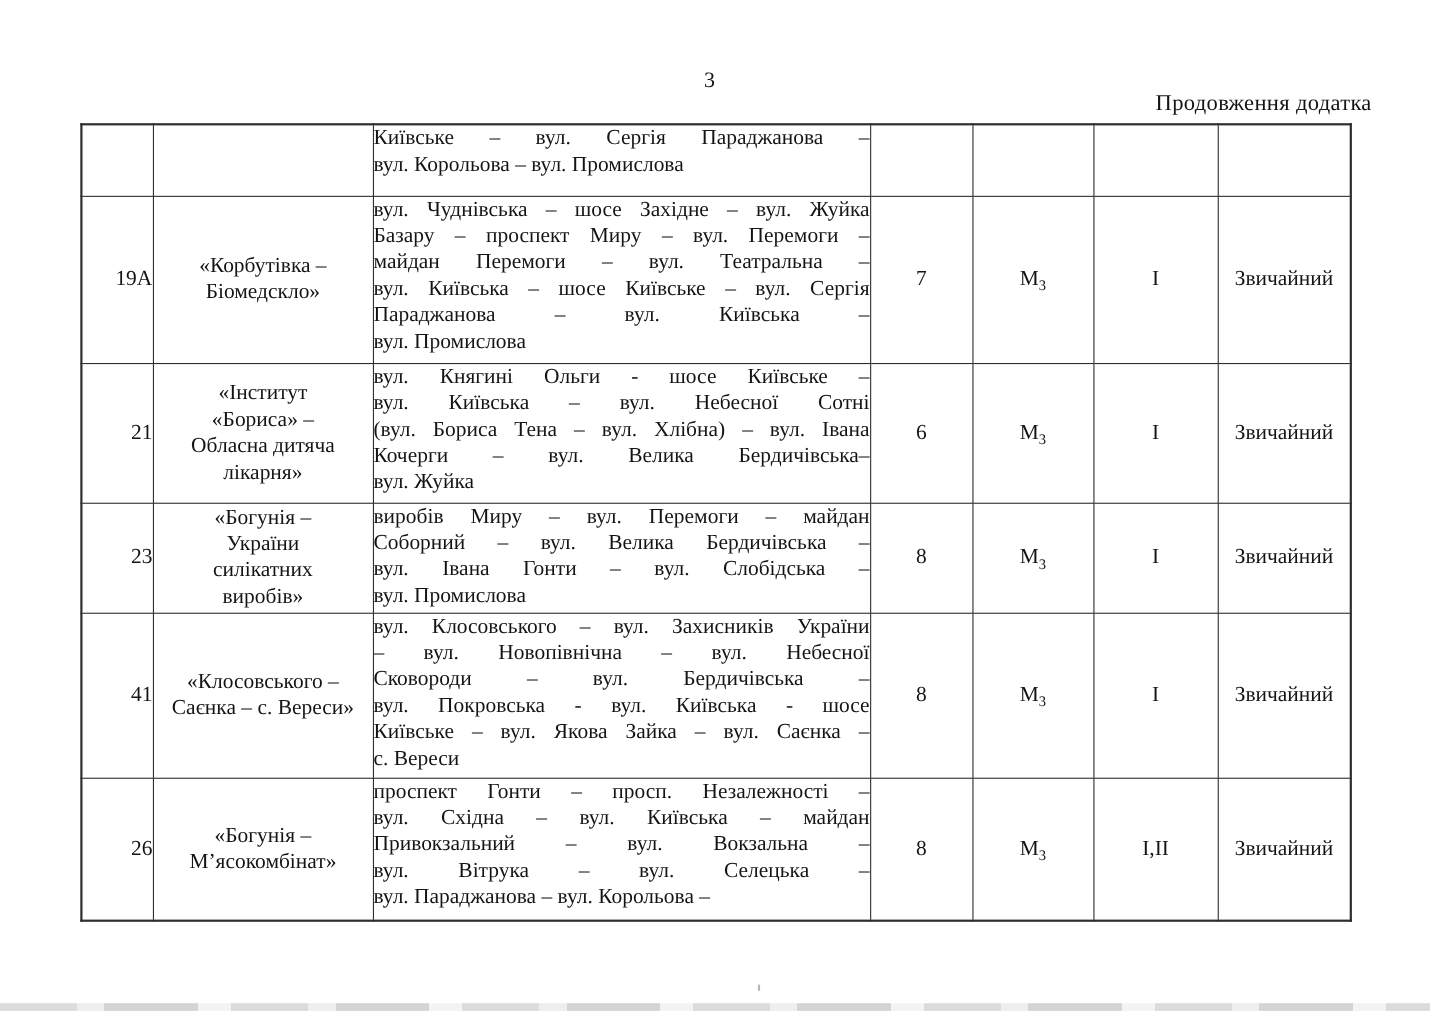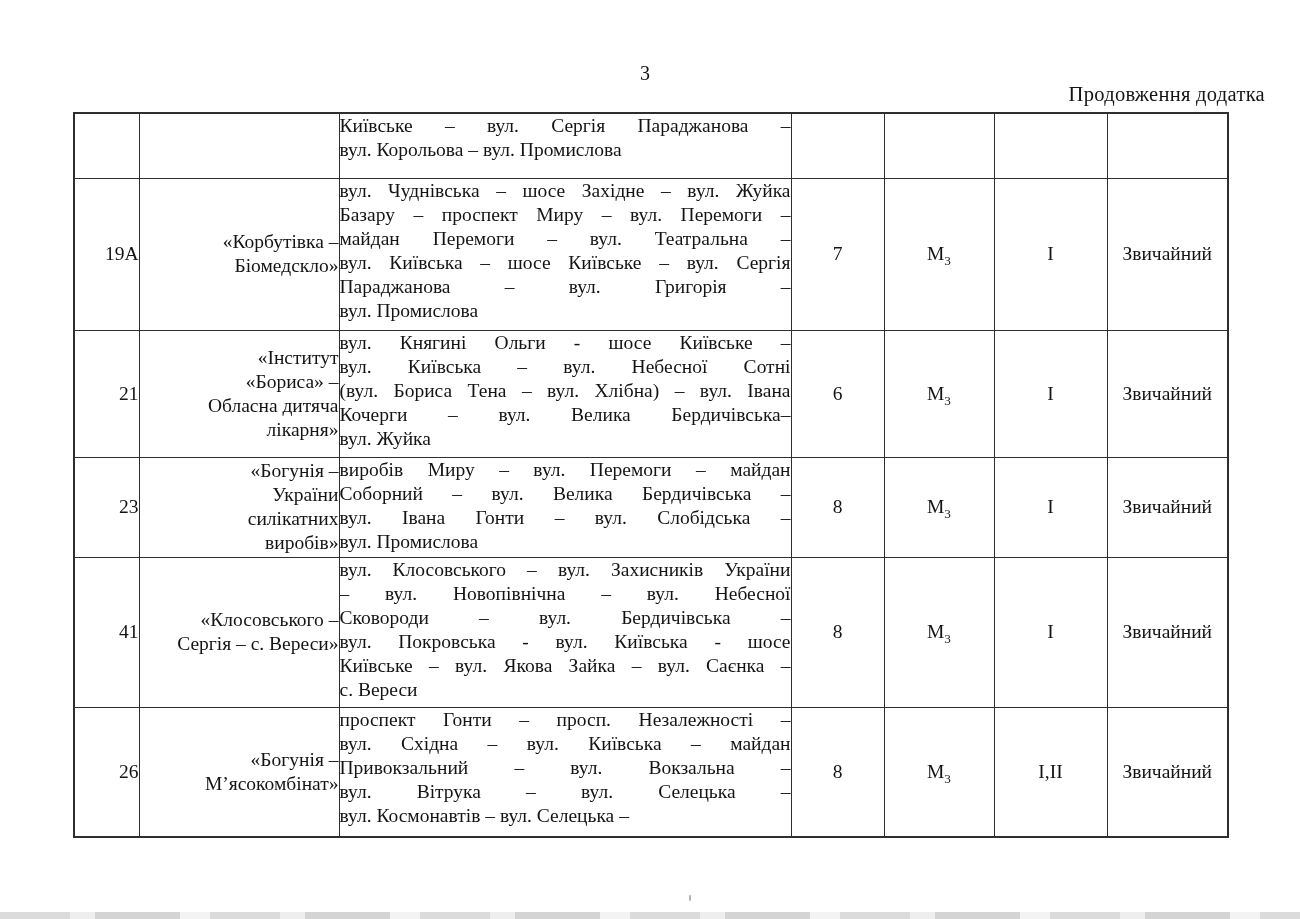--- a/index.html
+++ b/index.html
@@ -20,21 +20,21 @@
     position: absolute;
     top: 62px;
     left: 595px;
     width: 100px;
     text-align: center;
     font-size: 20px;
   }
   .continuation-note {
     position: absolute;
     top: 83px;
-    right: 35px;
+    right: 53px;
     font-size: 20.5px;
     letter-spacing: 0.3px;
   }
   table.routes {
     position: absolute;
     left: 73px;
     top: 112px;
     width: 1154px;
     border-collapse: collapse;
     table-layout: fixed;
@@ -66,21 +66,21 @@
   }
   .c-route .tline {
     text-align: justify;
     text-align-last: justify;
     white-space: nowrap;
   }
   .c-route .tline.tline-last {
     text-align-last: left;
   }
   .c-name .tline {
-    text-align: right;
+    text-align: center;
   }
   sub.vclass-sub {
     font-size: 0.68em;
     vertical-align: sub;
     line-height: 0;
   }
   
   .scan-band {
     position: absolute;
     left: 0;
@@ -143,21 +143,21 @@
         <td class="c-num">19А</td>
         <td class="c-name">
             <div class="tline">«Корбутівка –</div>
             <div class="tline tline-last">Біомедскло»</div>
           </td>
         <td class="c-route">
             <div class="tline">вул. Чуднівська – шосе Західне – вул. Жуйка</div>
             <div class="tline">Базару – проспект Миру – вул. Перемоги –</div>
             <div class="tline">майдан Перемоги – вул. Театральна –</div>
             <div class="tline">вул. Київська – шосе Київське – вул. Сергія</div>
-            <div class="tline">Параджанова – вул. Григорія –</div>
+            <div class="tline">Параджанова – вул. Київська –</div>
             <div class="tline tline-last">вул. Промислова</div>
           </td>
         <td class="c-center">7</td>
         <td class="c-center"><span>М</span><sub class="vclass-sub">3</sub></td>
         <td class="c-center">I</td>
         <td class="c-center">Звичайний</td>
       </tr>
       <tr style="height:127px">
         <td class="c-num">21</td>
         <td class="c-name">
@@ -194,21 +194,21 @@
           </td>
         <td class="c-center">8</td>
         <td class="c-center"><span>М</span><sub class="vclass-sub">3</sub></td>
         <td class="c-center">I</td>
         <td class="c-center">Звичайний</td>
       </tr>
       <tr style="height:150px">
         <td class="c-num">41</td>
         <td class="c-name">
             <div class="tline">«Клосовського –</div>
-            <div class="tline tline-last">Сергія – с. Вереси»</div>
+            <div class="tline tline-last">Саєнка – с. Вереси»</div>
           </td>
         <td class="c-route">
             <div class="tline">вул. Клосовського – вул. Захисників України</div>
             <div class="tline">– вул. Новопівнічна – вул. Небесної</div>
             <div class="tline">Сковороди – вул. Бердичівська –</div>
             <div class="tline">вул. Покровська - вул. Київська - шосе</div>
             <div class="tline">Київське – вул. Якова Зайка – вул. Саєнка –</div>
             <div class="tline tline-last">с. Вереси</div>
           </td>
         <td class="c-center">8</td>
@@ -220,21 +220,21 @@
         <td class="c-num">26</td>
         <td class="c-name">
             <div class="tline">«Богунія –</div>
             <div class="tline tline-last">М’ясокомбінат»</div>
           </td>
         <td class="c-route">
             <div class="tline">проспект Гонти – просп. Незалежності –</div>
             <div class="tline">вул. Східна – вул. Київська – майдан</div>
             <div class="tline">Привокзальний – вул. Вокзальна –</div>
             <div class="tline">вул. Вітрука – вул. Селецька –</div>
-            <div class="tline tline-last">вул. Космонавтів – вул. Селецька –</div>
+            <div class="tline tline-last">вул. Параджанова – вул. Корольова –</div>
           </td>
         <td class="c-center">8</td>
         <td class="c-center"><span>М</span><sub class="vclass-sub">3</sub></td>
         <td class="c-center">I,II</td>
         <td class="c-center">Звичайний</td>
       </tr>
     </tbody>
   </table>
 
   <div class="scan-speck"></div>

